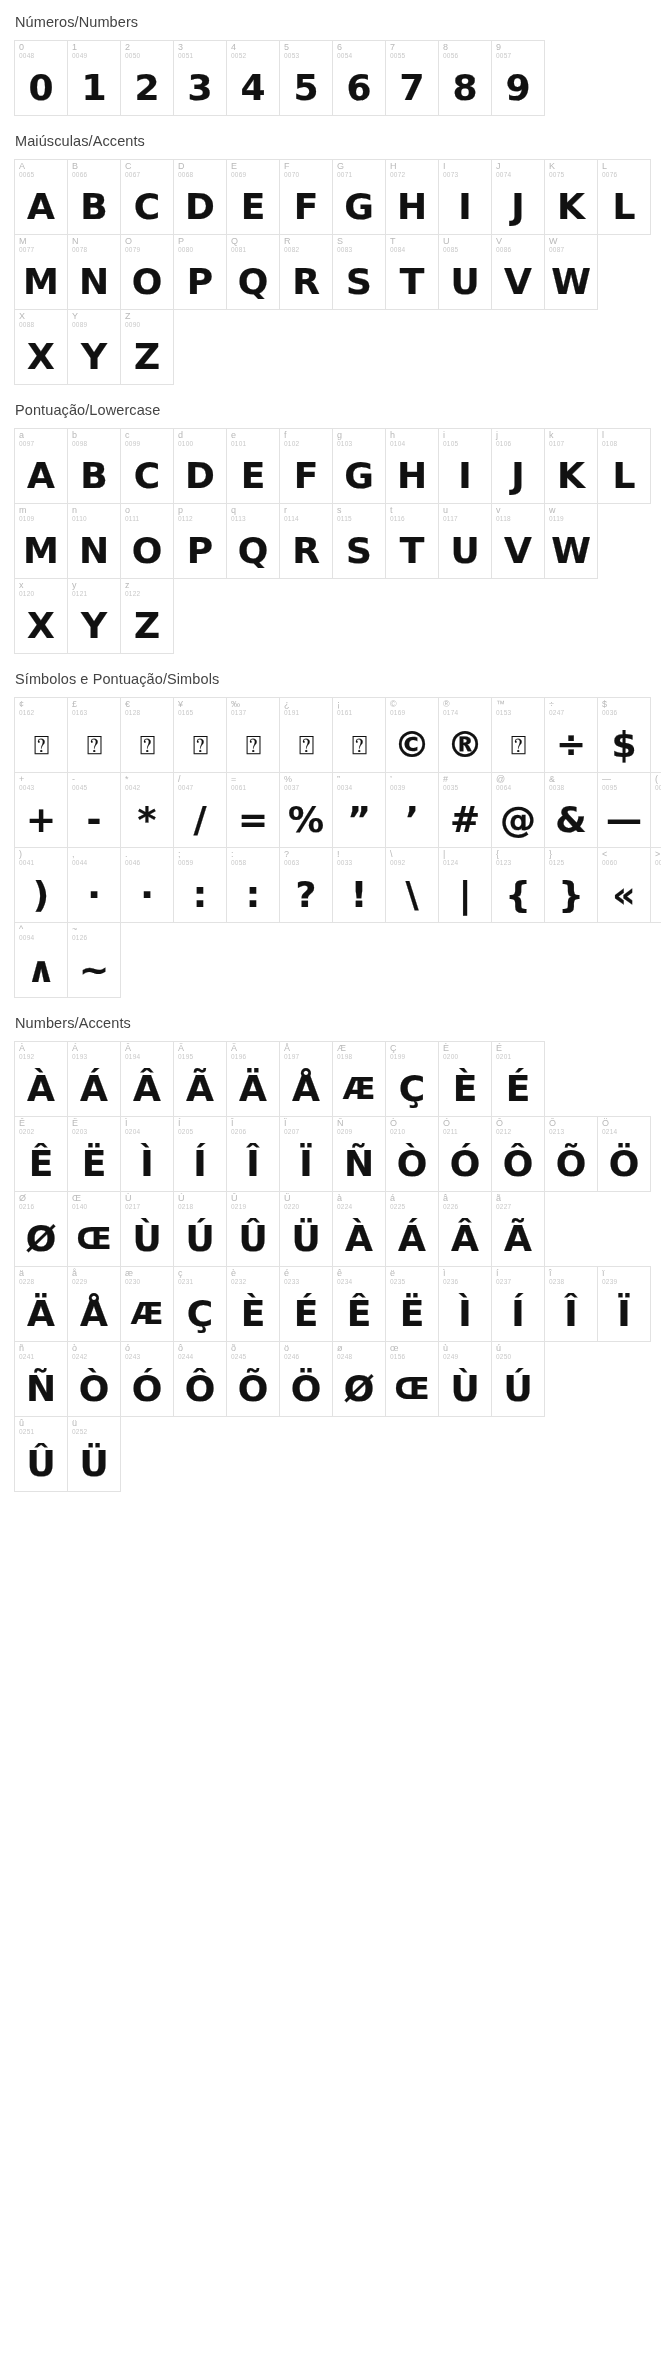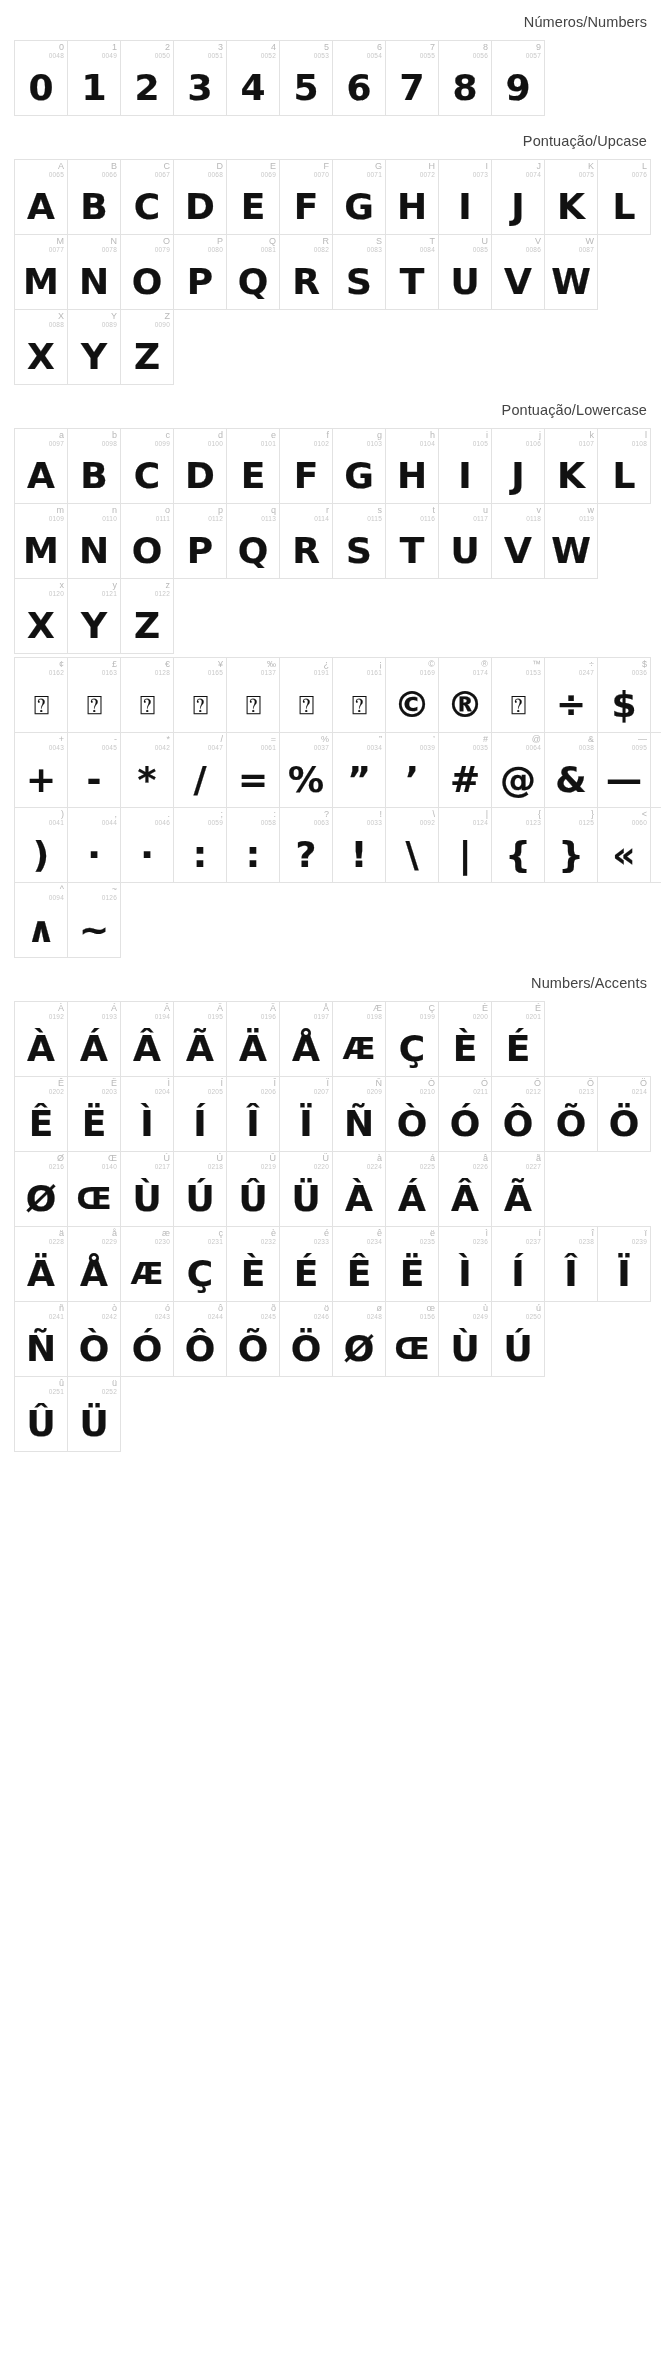--- a/index.html
+++ b/index.html
@@ -14,21 +14,20 @@
     min-height: 2355px;
     position: relative;
     overflow-x: hidden;
   }
   .page {
     width: 661px;
     padding: 0 14px 40px 14px;
   }
   .section {
     margin-bottom: 4px;
-    text-align: right;
   }
   .section-title {
     font-size: 14.5px;
     color: #444444;
     font-weight: 400;
     padding: 14px 0 10px 1px;
     letter-spacing: 0.1px;
   }
   .glyph-rows {
     display: block;
@@ -172,21 +171,21 @@
               <div class="meta">
                 <span class="ch">9</span>
                 <span class="code">0057</span>
               </div>
               <div class="big">9</div>
             </div>
           </div>
         </div>
       </div>
       <div class="section">
-        <div class="section-title">Pontuação/Upcase</div>
+        <div class="section-title">Maiúsculas/Accents</div>
         <div class="glyph-rows">
           <div class="glyph-row">
             <div class="glyph-cell">
               <div class="meta">
                 <span class="ch">A</span>
                 <span class="code">0065</span>
               </div>
               <div class="big">A</div>
             </div>
             <div class="glyph-cell">
@@ -558,20 +557,21 @@
               <div class="meta">
                 <span class="ch">z</span>
                 <span class="code">0122</span>
               </div>
               <div class="big">Z</div>
             </div>
           </div>
         </div>
       </div>
       <div class="section">
+        <div class="section-title">Símbolos e Pontuação/Simbols</div>
         <div class="glyph-rows">
           <div class="glyph-row">
             <div class="glyph-cell">
               <div class="meta">
                 <span class="ch">¢</span>
                 <span class="code">0162</span>
               </div>
               <div class="big box">⍰</div>
             </div>
             <div class="glyph-cell">

